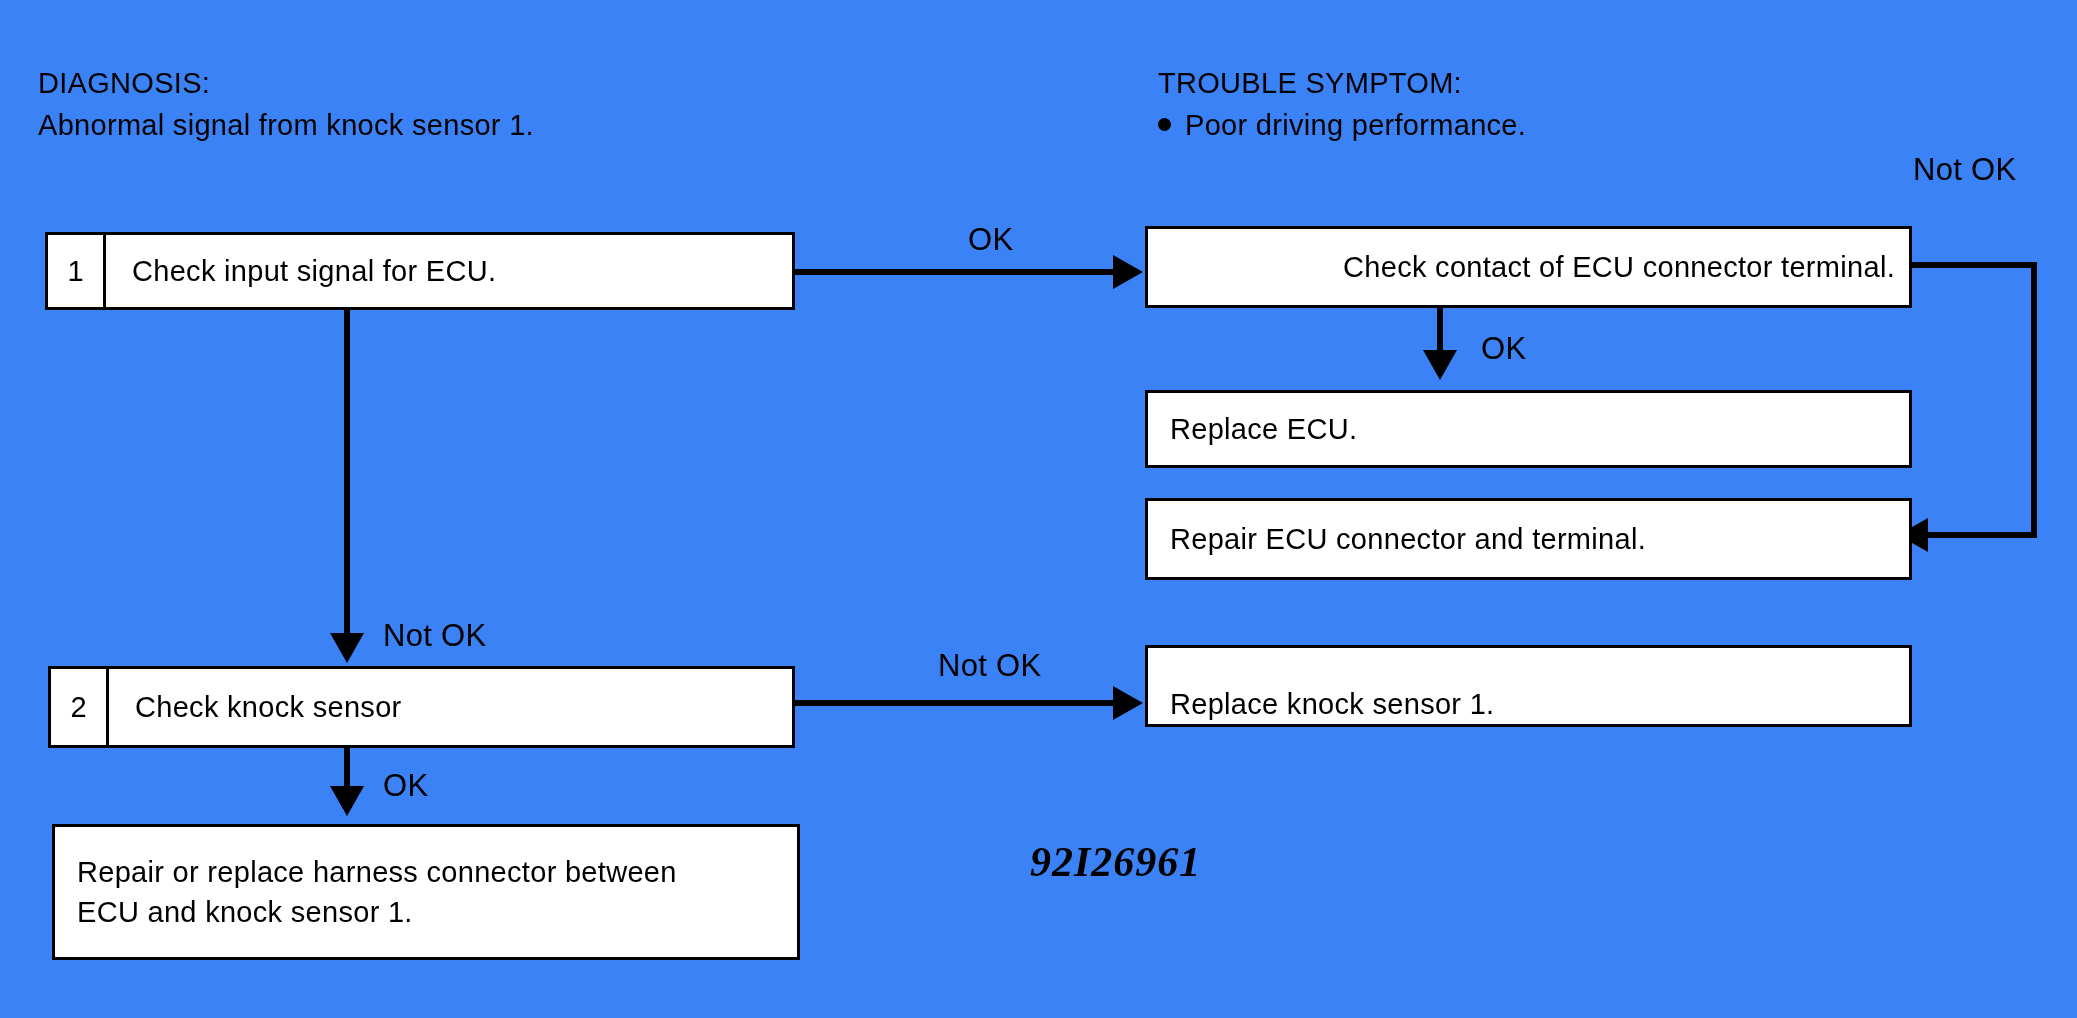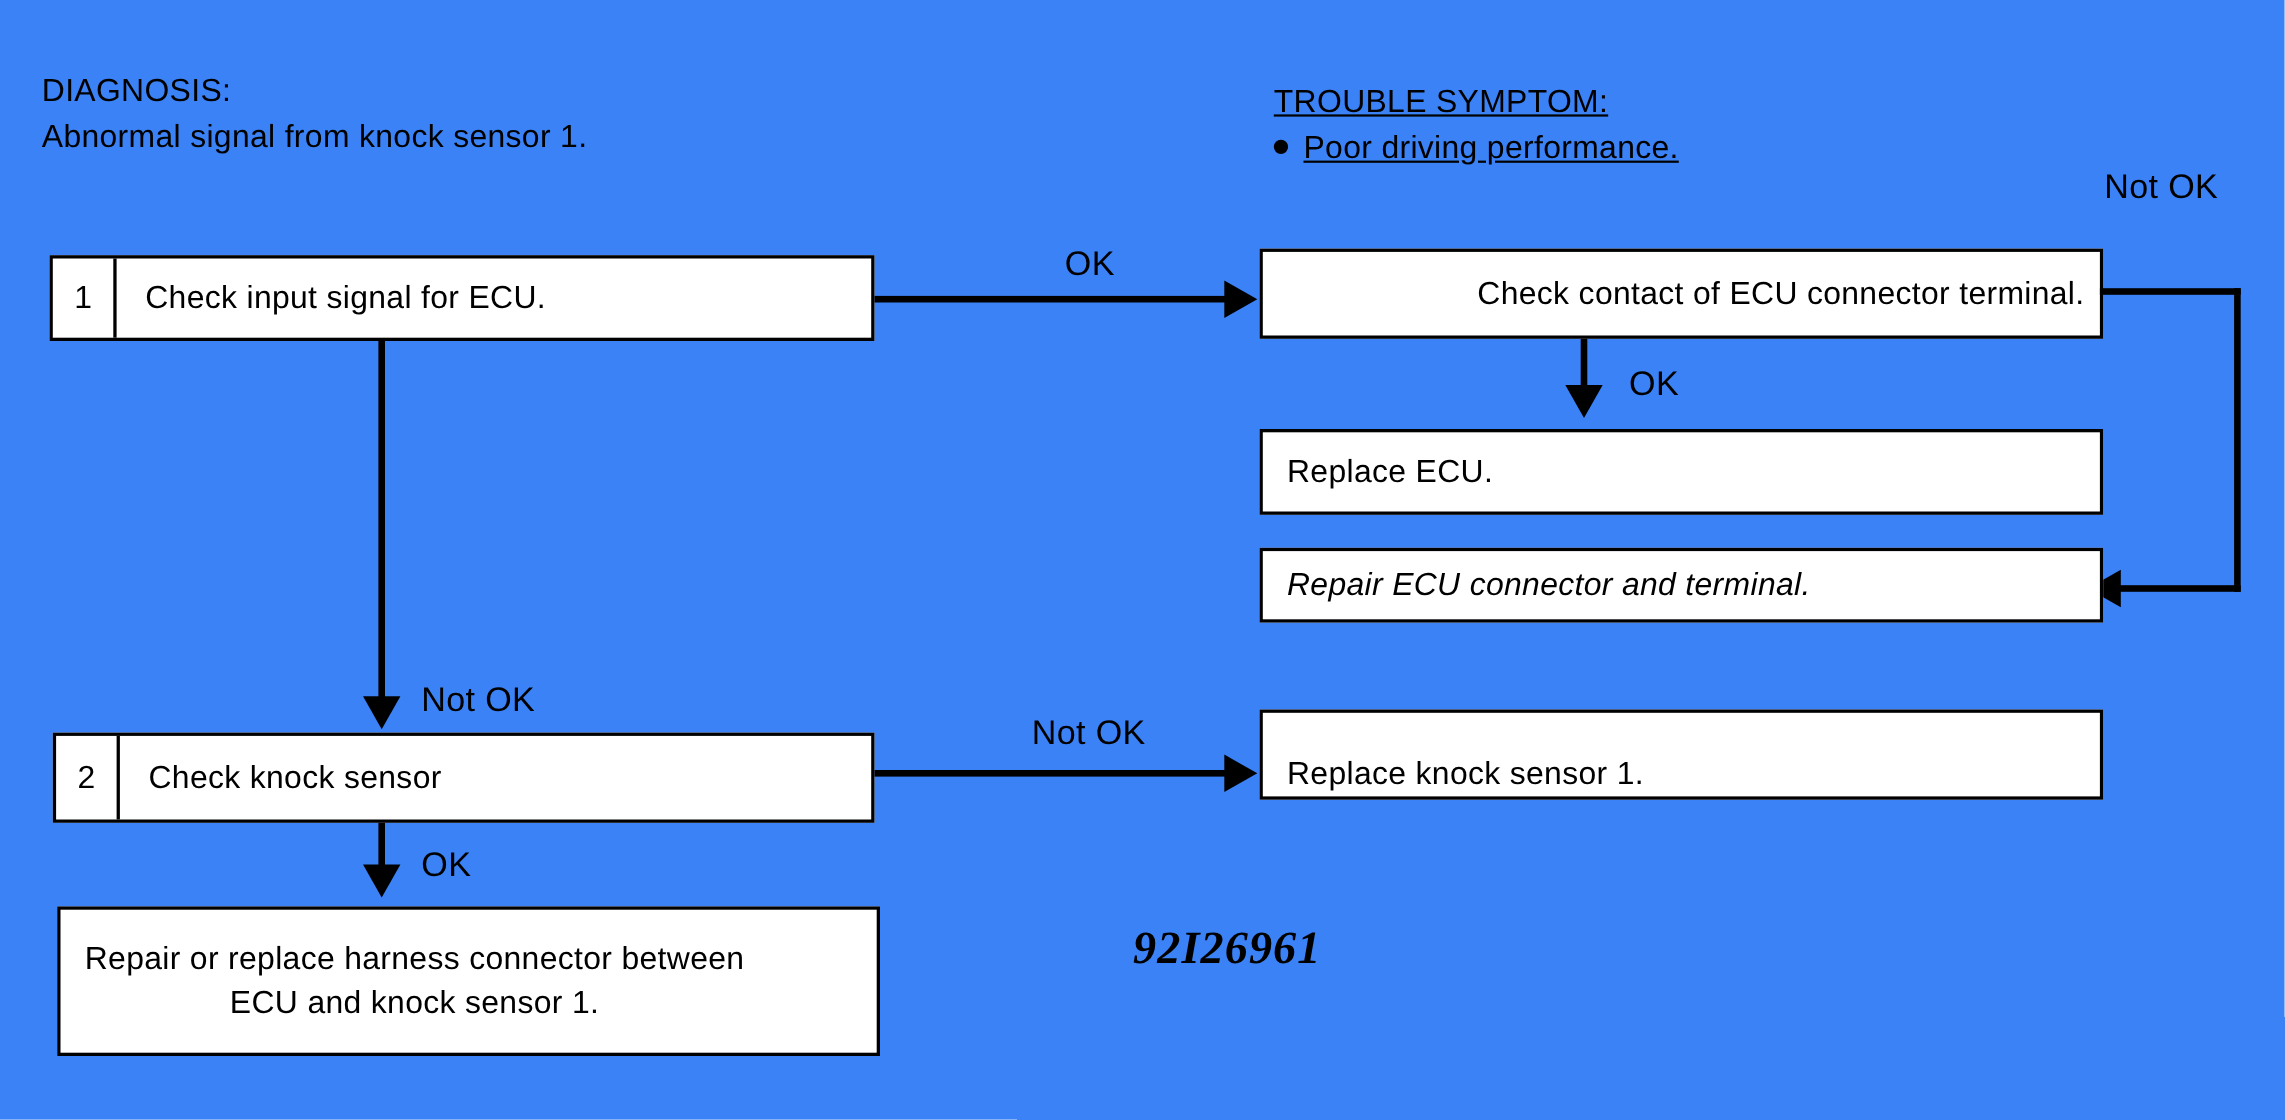--- a/index.html
+++ b/index.html
@@ -21,21 +21,21 @@
 
   
   .hdr {
     position: absolute;
     font-size: 29px;
     line-height: 42px;
     letter-spacing: 0.3px;
     white-space: nowrap;
   }
   #diagnosis-block { left: 38px; top: 62px; }
-  #symptom-block   { left: 1158px; top: 72px; text-decoration: underline; }
+  #symptom-block   { left: 1158px; top: 62px; }
   .hdr .hdr-title { display: block; }
   .hdr .hdr-body  { display: block; }
   .bullet-row {
     display: flex;
     align-items: baseline;
     gap: 14px;
   }
   .bullet-dot {
     width: 13px;
     height: 13px;
@@ -176,41 +176,41 @@
   <div class="conn-label" style="left:1913px; top:152px;">Not OK</div>
   <div class="h-line" style="left:1909px; top:262px; width:128px;"></div>
   <div class="v-line" style="left:2031px; top:262px; height:276px;"></div>
   <div class="h-line" style="left:1925px; top:532px; width:112px;"></div>
   <div class="arrow-left" style="left:1898px; top:518px;"></div>
 
   <div class="box" id="box-replace-ecu" style="left:1145px; top:390px; width:767px; height:78px;">
     <span class="box-text">Replace ECU.</span>
   </div>
 
-  <div class="box" id="box-repair-ecu-connector" style="left:1145px; top:498px; width:767px; height:68px;font-style:italic;">
+  <div class="box" id="box-repair-ecu-connector" style="left:1145px; top:498px; width:767px; height:82px;">
     <span class="box-text">Repair ECU connector and terminal.</span>
   </div>
 
   <div class="box" id="box-step2" style="left:48px; top:666px; width:747px; height:82px;">
     <span class="numcell">2</span>
     <span class="box-text">Check knock sensor</span>
   </div>
 
   <div class="h-line" style="left:795px; top:700px; width:320px;"></div>
   <div class="arrow-right" style="left:1113px; top:686px;"></div>
   <div class="conn-label" style="left:938px; top:648px;">Not OK</div>
 
   <div class="v-line" style="left:344px; top:748px; height:42px;"></div>
   <div class="arrow-down" style="left:330px; top:786px;"></div>
   <div class="conn-label" style="left:383px; top:768px;">OK</div>
 
   <div class="box" id="box-replace-knock-sensor" style="left:1145px; top:645px; width:767px; height:82px;align-items:flex-end;">
     <span class="box-text">Replace knock sensor 1.</span>
   </div>
 
-  <div class="box" id="box-repair-harness" style="left:52px; top:824px; width:748px; height:136px;text-align:center;">
+  <div class="box" id="box-repair-harness" style="left:52px; top:824px; width:748px; height:136px;">
     <span class="box-text">Repair or replace harness connector between
 ECU and knock sensor 1.</span>
   </div>
 
   <div id="figure-number">92I26961</div>
 
 </div>
 
 </body></html>

